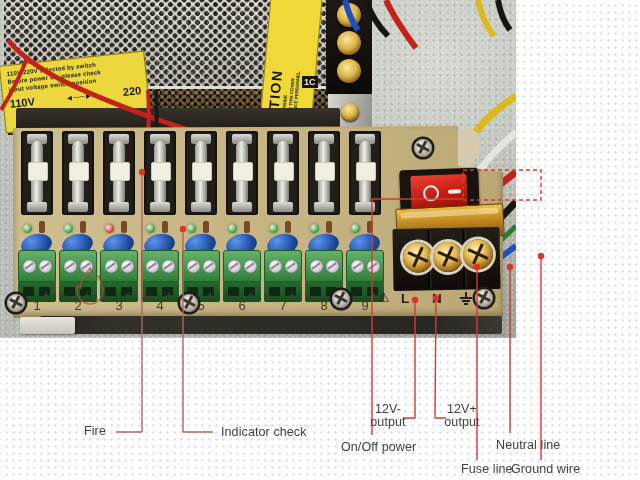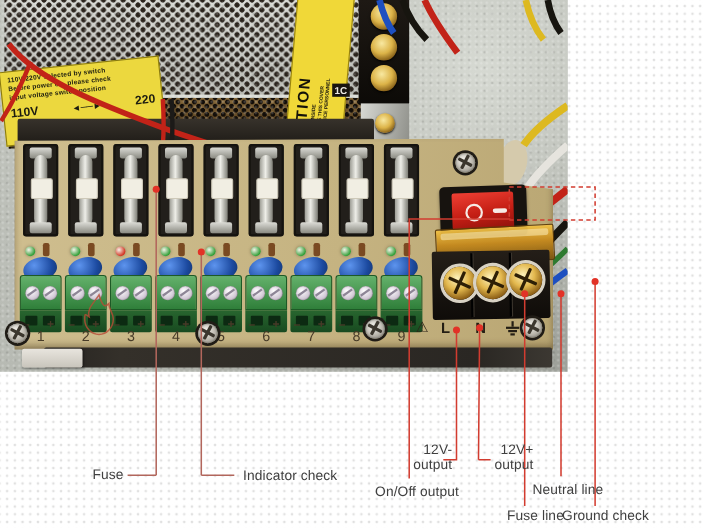--- a/index.html
+++ b/index.html
@@ -119,21 +119,21 @@
   .mscrew::before{transform:rotate(28deg);} .mscrew::after{transform:rotate(118deg);}
 
   .shadowstrip{left:40px;top:316px;width:462px;height:18px;border-radius:2px;
     background:linear-gradient(90deg,#262320,#34302a 15%,#2a2723 85%,#3c3832);}
   .standoff{left:20px;top:317px;width:55px;height:17px;border-radius:2px;
     background:linear-gradient(#e8e5de,#c9c5bc);box-shadow:1px 1px 2px rgba(0,0,0,.35);}
 
   
   .anno{left:0;top:0;width:640px;height:480px;position:absolute;z-index:20;pointer-events:none;}
   .callout{position:absolute;z-index:21;font-size:12.5px;color:#3f3f3f;letter-spacing:.1px;white-space:nowrap;}
-  .callout.center{text-align:right;line-height:13px;}
+  .callout.center{text-align:center;line-height:13px;}
 </style>
 </head>
 <body>
 
 <div class="photo">
   <div class="psu-top"></div>
   <div class="psu-front"></div>
   <div class="speckle"></div>
 
   <div class="vlabel">
@@ -464,26 +464,26 @@
     <circle cx="142" cy="172" r="3.2"></circle>
     <circle cx="183" cy="229" r="3.2"></circle>
     <circle cx="415" cy="300" r="3.2"></circle>
     <circle cx="436" cy="298" r="3.2"></circle>
     <circle cx="477" cy="267" r="3.2"></circle>
     <circle cx="510" cy="267" r="3.2"></circle>
     <circle cx="541" cy="256" r="3.2"></circle>
   </g>
 </svg>
 
-<span class="callout" style="left:84px;top:424px;">Fuse</span>
+<span class="callout" style="left:84px;top:424px;">Fire</span>
 <span class="callout" style="left:221px;top:425px;">Indicator check</span>
-<span class="callout" style="left:341px;top:440px;">On/Off output</span>
+<span class="callout" style="left:341px;top:440px;">On/Off power</span>
 <span class="callout center" style="left:365px;top:403px;width:46px;">
   <span style="position:static">12V-</span><br>
   <span style="position:static">output</span>
 </span>
 <span class="callout center" style="left:439px;top:403px;width:46px;">
   <span style="position:static">12V+</span><br>
   <span style="position:static">output</span>
 </span>
-<span class="callout" style="left:484px;top:438px;">Neutral line</span>
+<span class="callout" style="left:496px;top:438px;">Neutral line</span>
 <span class="callout" style="left:461px;top:462px;">Fuse line</span>
-<span class="callout" style="left:511px;top:462px;">Ground check</span>
+<span class="callout" style="left:511px;top:462px;">Ground wire</span>
 
 </body></html>

